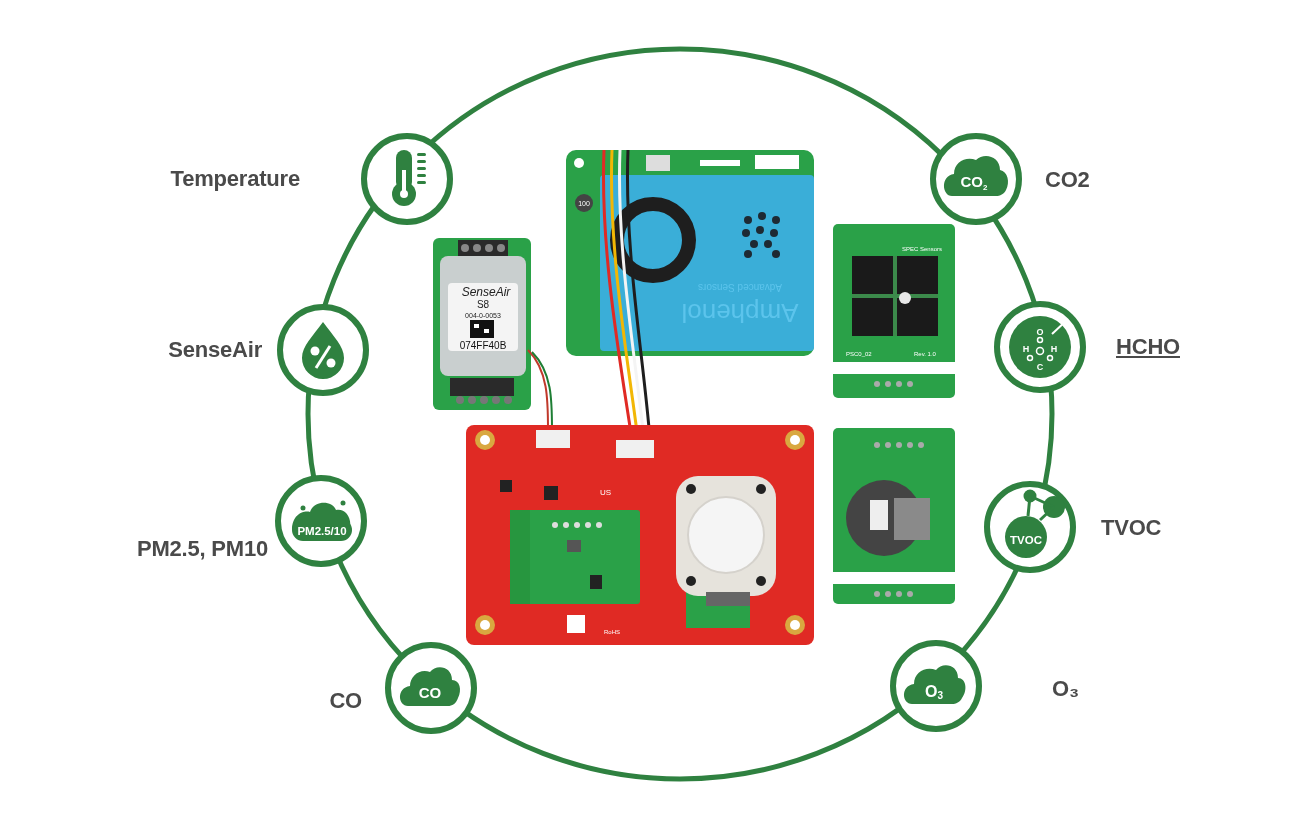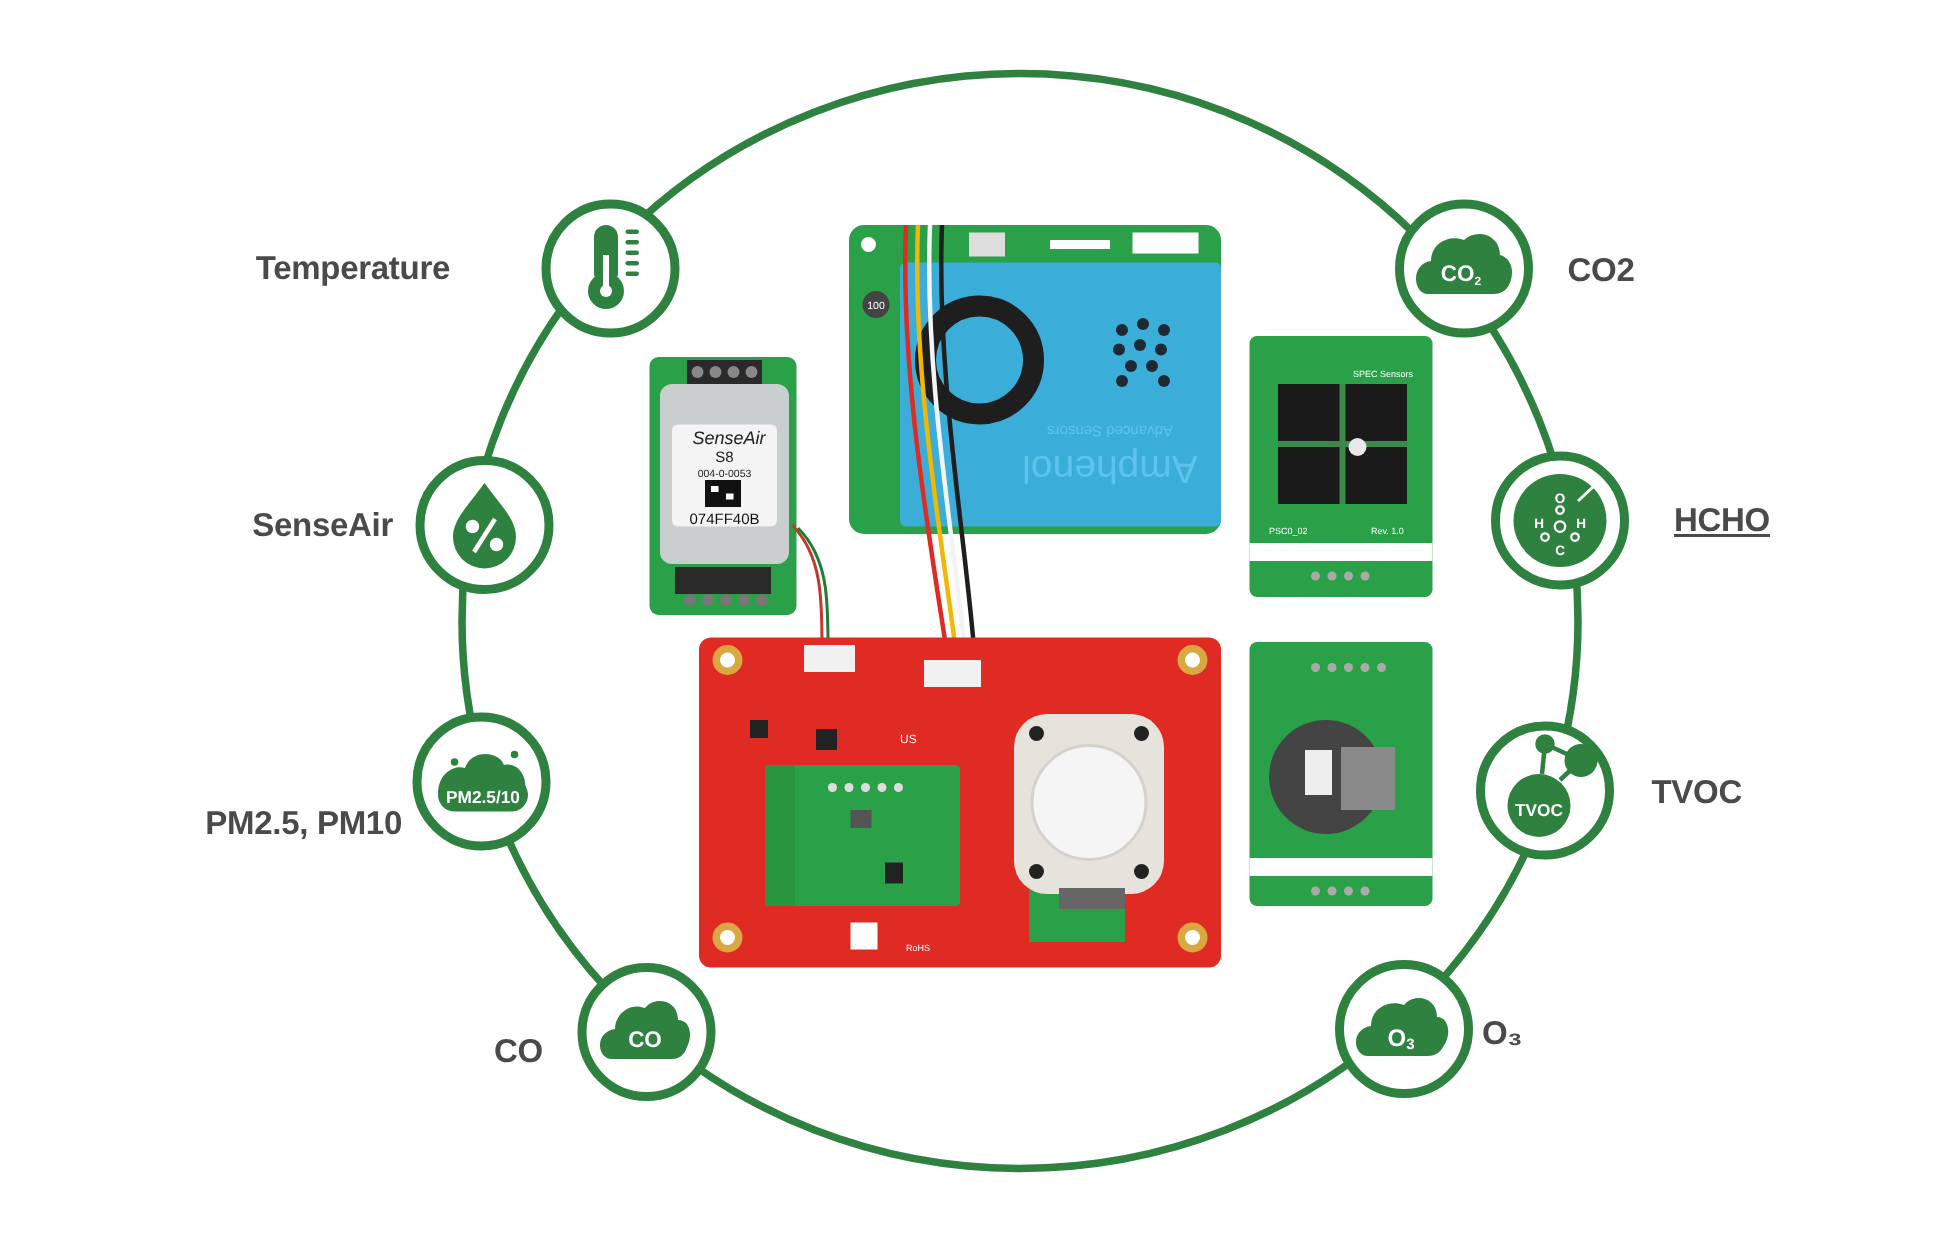--- a/index.html
+++ b/index.html
@@ -239,13 +239,13 @@
   </g>
 </svg>
 
 <div class="label right-align" style="right:992px;top:166px;">Temperature</div>
 <div class="label right-align" style="right:1030px;top:337px;">SenseAir</div>
 <div class="label right-align" style="right:1024px;top:536px;">PM2.5, PM10</div>
 <div class="label right-align" style="right:930px;top:688px;">CO</div>
 <div class="label" style="left:1045px;top:167px;">CO2</div>
 <div class="label" style="left:1116px;top:334px;text-decoration:underline;">HCHO</div>
 <div class="label" style="left:1101px;top:515px;">TVOC</div>
-<div class="label" style="left:988px;top:676px;">O₃</div>
+<div class="label" style="left:1052px;top:676px;">O₃</div>
 
 </body></html>

